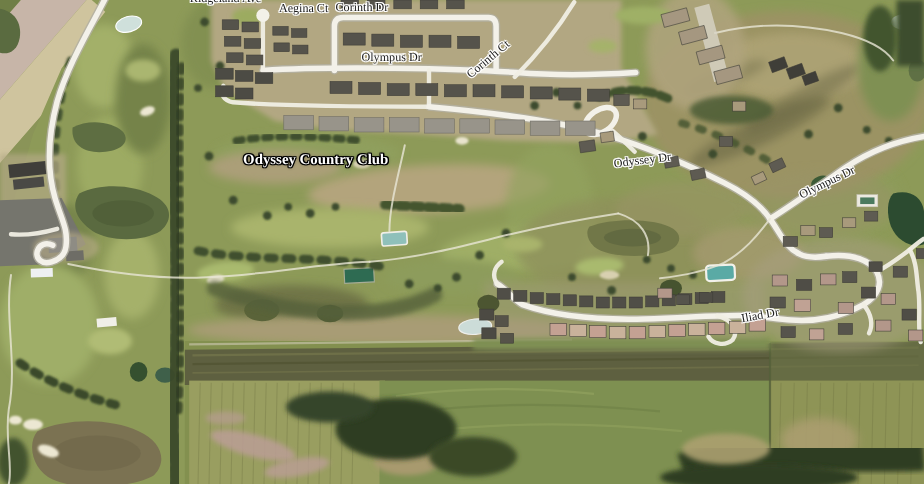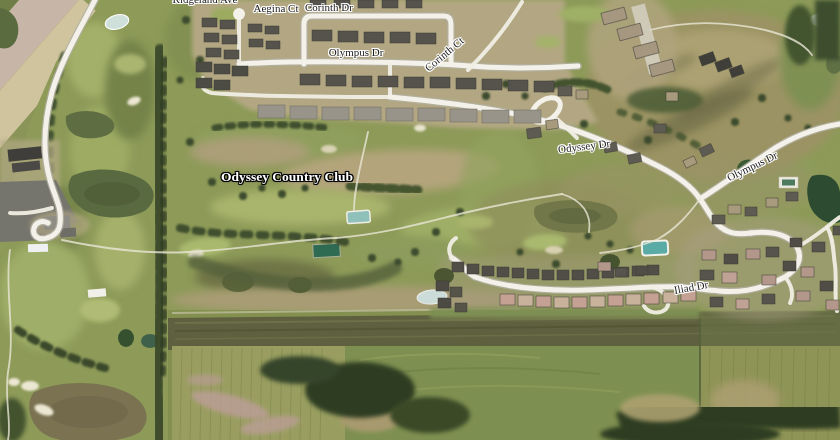--- a/index.html
+++ b/index.html
@@ -14,21 +14,20 @@
   .cart{fill:none;stroke:#e9e6d6;stroke-width:1.8;stroke-linecap:round;opacity:.8;}
   .map-label{
     position:absolute;white-space:nowrap;font-size:11px;color:#1c1c1c;
     text-shadow:-1px -1px 0 #fff,1px -1px 0 #fff,-1px 1px 0 #fff,1px 1px 0 #fff,
                  0 -1px 0 #fff,0 1px 0 #fff,-1px 0 0 #fff,1px 0 0 #fff;
   }
   .poi-label{
     position:absolute;white-space:nowrap;font-size:13.5px;font-weight:bold;color:#fff;
     text-shadow:-1px -1px 0 #000,1px -1px 0 #000,-1px 1px 0 #000,1px 1px 0 #000,
                  0 -1px 0 #000,0 1px 0 #000,-1px 0 0 #000,1px 0 0 #000,0 0 3px #000;
-    margin-top:32px;
   }
 </style>
 </head>
 <body>
 
 <div id="viewport">
   <svg id="terrain" width="840" height="440" viewBox="0 0 840 440">
     <defs>
       <filter id="b1" x="-60%" y="-60%" width="220%" height="220%">
           <feGaussianBlur stdDeviation="1"></feGaussianBlur>

